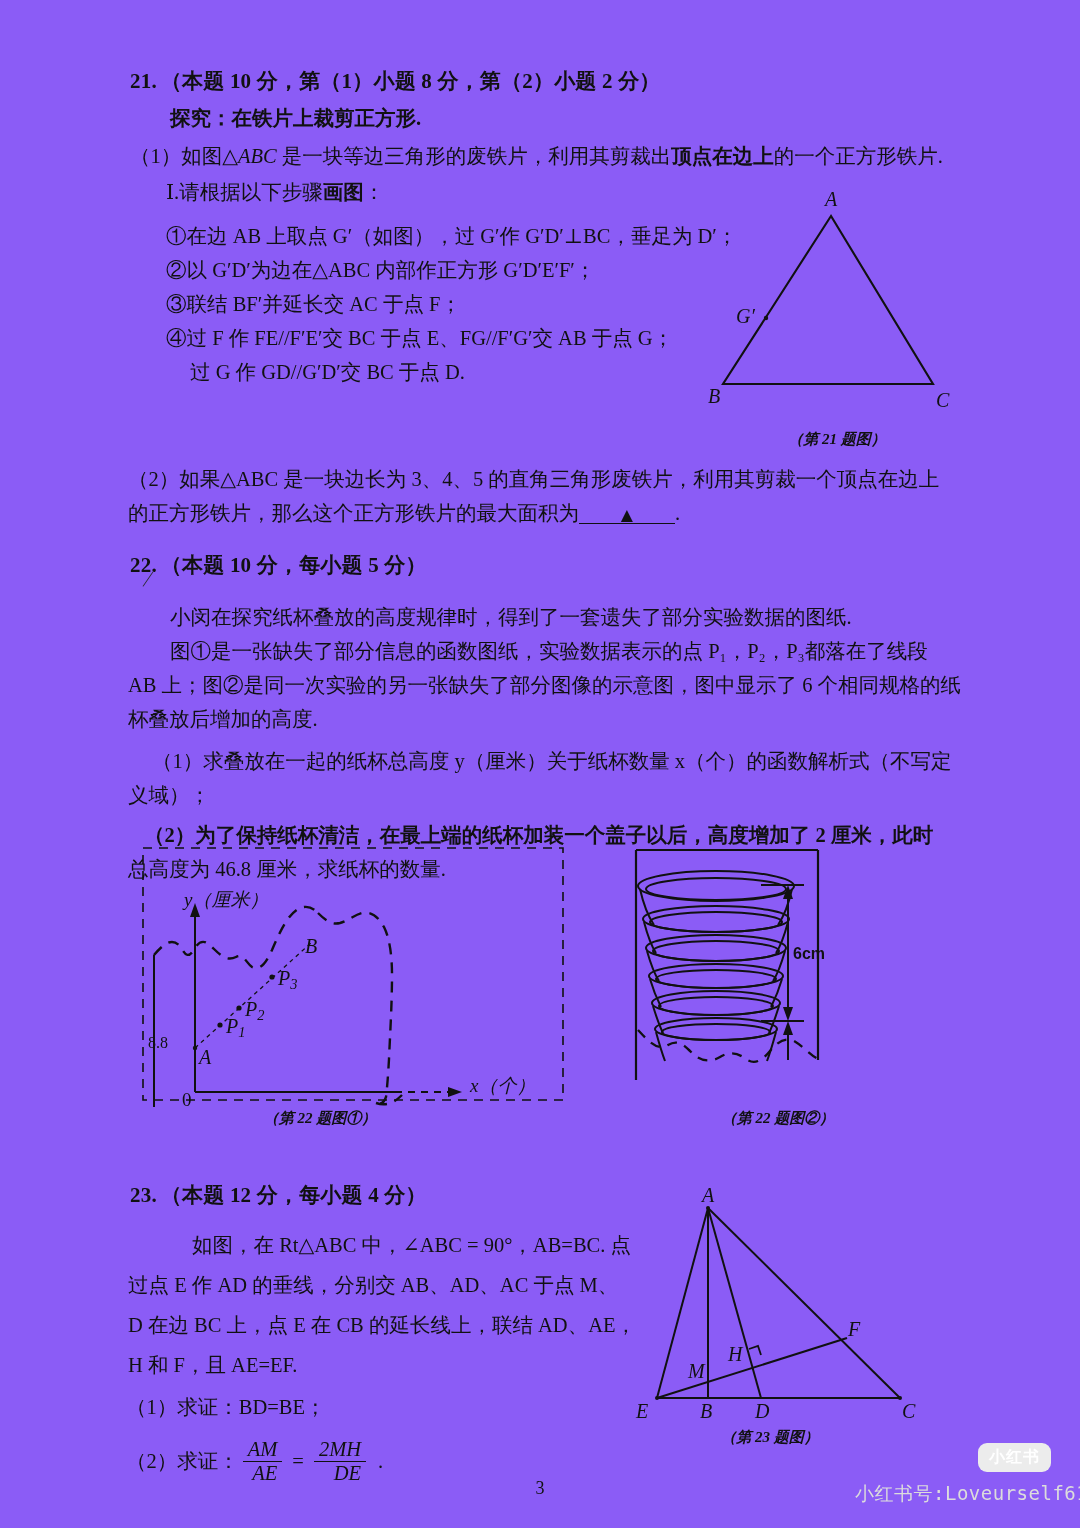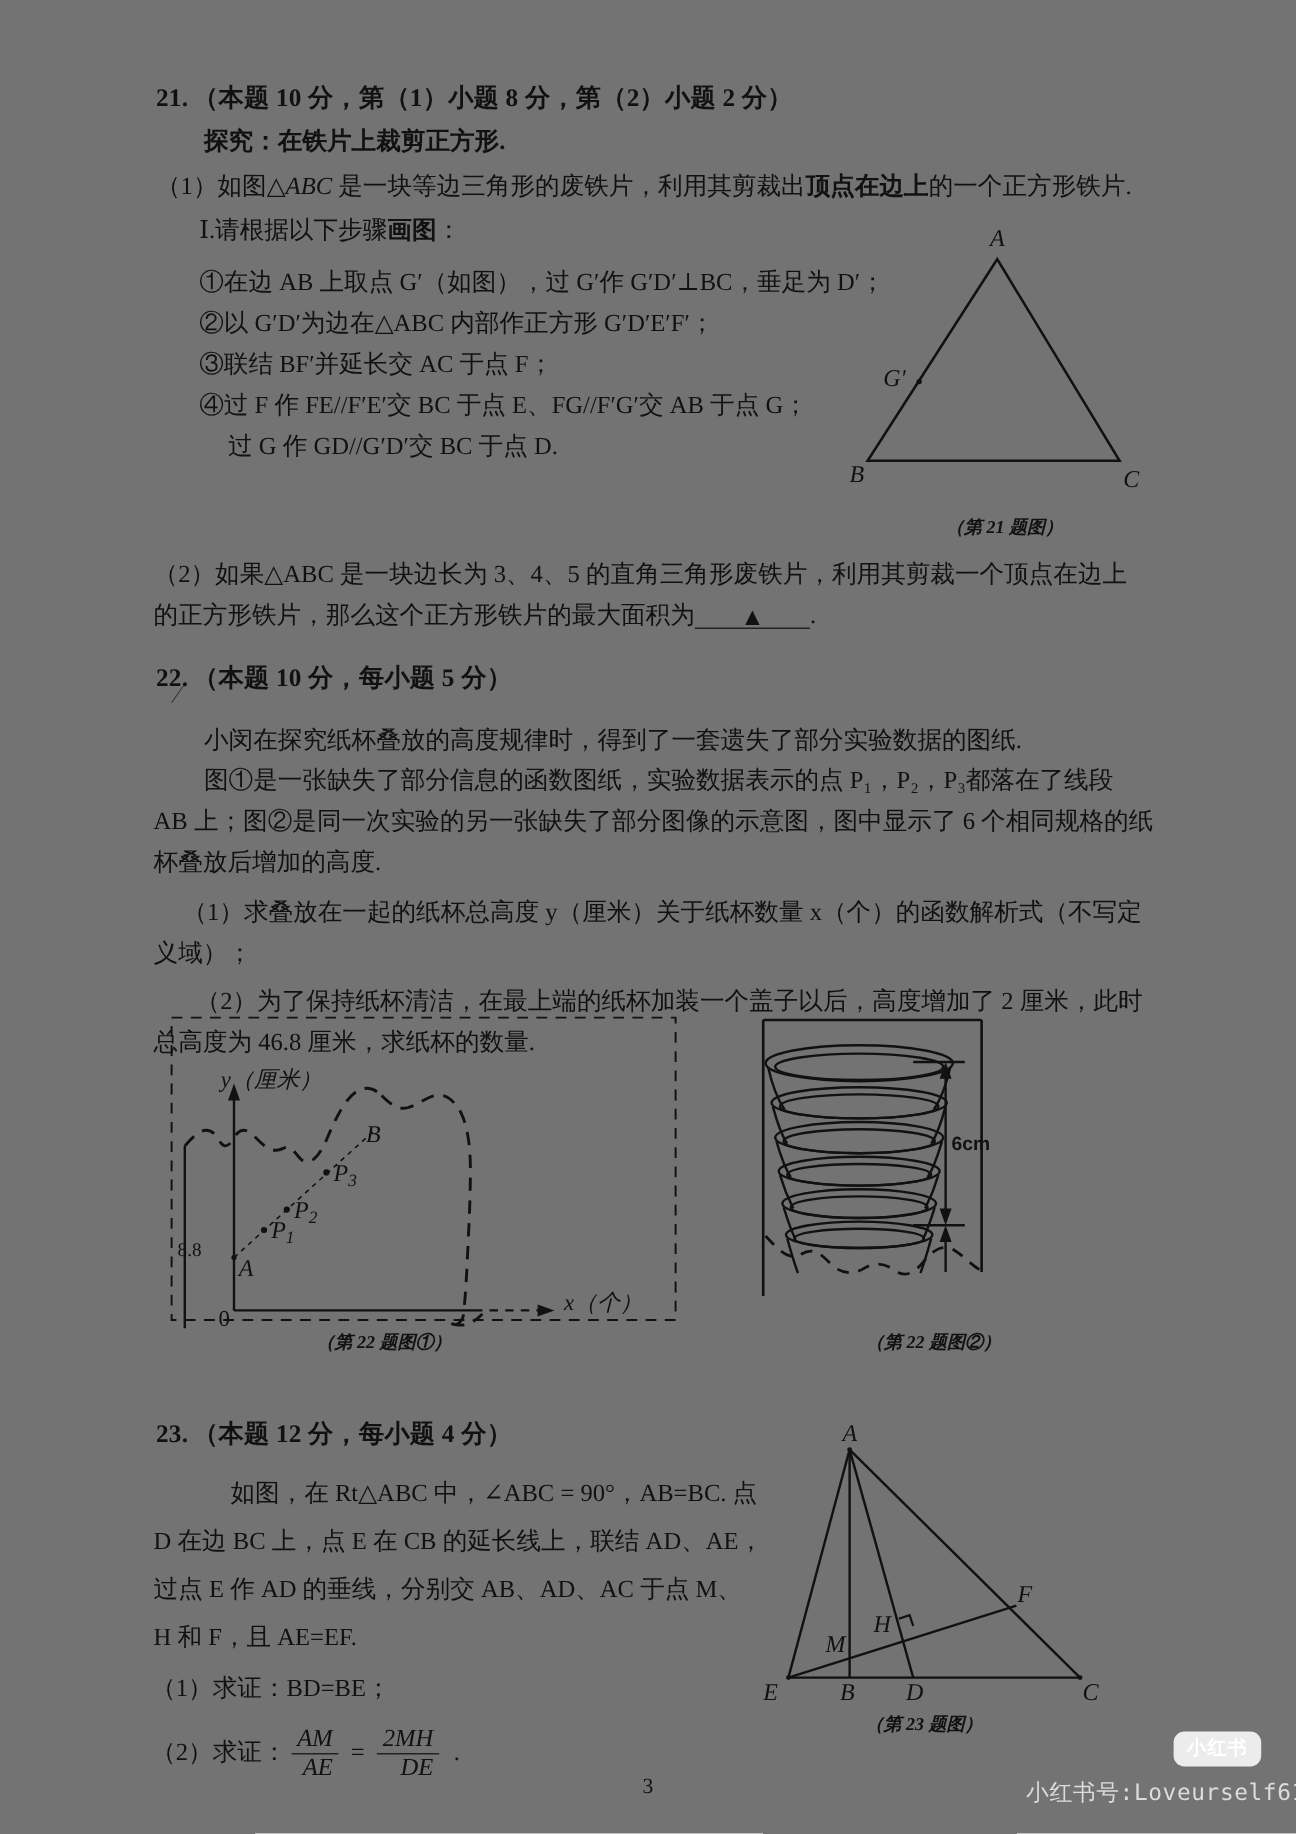--- a/index.html
+++ b/index.html
@@ -8,21 +8,21 @@
     background: #ffffff;
   }
   body {
     font-family: "Liberation Serif", "DejaVu Serif", serif;
     color: #111;
   }
   #page {
     position: relative;
     width: 1080px;
     height: 1528px;
-    background: #737373;
+    background: #8b5cf6;
     overflow: hidden;
   }
   .blk { position: absolute; }
 
   
   .qnum {
     font-weight: bold;
     font-size: 21px;
     letter-spacing: 0.2px;
   }
@@ -169,21 +169,21 @@
     <div class="line" style="display:flex; align-items:baseline;text-align:center;">
       <span class="qnum">22.</span>
       <span class="qnum" style="margin-left:4px;">（本题 10 分，每小题 5 分）</span>
     </div>
     <div class="line" style="margin-left:40px; margin-top:18px;">小闵在探究纸杯叠放的高度规律时，得到了一套遗失了部分实验数据的图纸.</div>
     <div class="line" style="margin-left:40px;">图①是一张缺失了部分信息的函数图纸，实验数据表示的点 P₁，P₂，P₃都落在了线段</div>
     <div class="line" style="margin-left:-2px;">AB 上；图②是同一次实验的另一张缺失了部分图像的示意图，图中显示了 6 个相同规格的纸</div>
     <div class="line" style="margin-left:-2px;">杯叠放后增加的高度.</div>
     <div class="line" style="margin-left:22px; margin-top:8px;">（1）求叠放在一起的纸杯总高度 y（厘米）关于纸杯数量 x（个）的函数解析式（不写定</div>
     <div class="line" style="margin-left:-2px;">义域）；</div>
-    <div class="line" style="margin-left:33px; margin-top:6px;">（2）为了保持纸杯清洁，在最上端的纸杯加装一个盖子以后，高度增加了 2 厘米，此时</div>
+    <div class="line" style="margin-left:14px; margin-top:6px;font-weight:bold;">（2）为了保持纸杯清洁，在最上端的纸杯加装一个盖子以后，高度增加了 2 厘米，此时</div>
     <div class="line" style="margin-left:-2px;">总高度为 46.8 厘米，求纸杯的数量.</div>
   </div>
   <span class="checkmark" style="left:146px; top:566px;">⁄</span>
 
   <div class="blk" style="left:140px; top:845px;">
     <svg width="430" height="262" viewBox="0 0 430 262">
 
       <rect x="3" y="3" width="420" height="252" fill="none" stroke="#111" stroke-width="1.6" stroke-dasharray="9,7"></rect>
 
       <line x1="55" y1="247" x2="55" y2="68" stroke="#111" stroke-width="2"></line>
@@ -284,22 +284,22 @@
     <span style="position:absolute; left:165px; top:100px; font-size:16px; font-weight:bold; font-family:'Liberation Sans',sans-serif;">6cm</span>
     <div class="figcap" style="position:absolute; left:20px; top:264px; width:260px;">（第 22 题图②）</div>
   </div>
 
   <div class="blk" style="left:130px; top:1178px;">
     <div class="line" style="display:flex; align-items:baseline;">
       <span class="qnum">23.</span>
       <span class="qnum" style="margin-left:4px;">（本题 12 分，每小题 4 分）</span>
     </div>
     <div class="line" style="margin-left:62px; margin-top:16px;">如图，在 Rt△ABC 中，∠ABC = 90°，AB=BC. 点</div>
+    <div class="line" style="margin-left:-2px; margin-top:6px;">过点 E 作 AD 的垂线，分别交 AB、AD、AC 于点 M、</div>
     <div class="line" style="margin-left:-2px; margin-top:6px;">D 在边 BC 上，点 E 在 CB 的延长线上，联结 AD、AE，</div>
-    <div class="line" style="margin-left:-2px; margin-top:6px;">过点 E 作 AD 的垂线，分别交 AB、AD、AC 于点 M、</div>
     <div class="line" style="margin-left:-2px; margin-top:6px;">H 和 F，且 AE=EF.</div>
     <div class="line" style="margin-left:-4px; margin-top:8px;">（1）求证：BD=BE；</div>
     <div class="line" style="margin-left:-4px; margin-top:14px; display:flex; align-items:center;">
       <span>（2）求证：</span>
       <span class="frac">
         <span class="num">AM</span>
         <span class="den">AE</span>
       </span>
       <span style="margin:0 6px;">=</span>
       <span class="frac">

